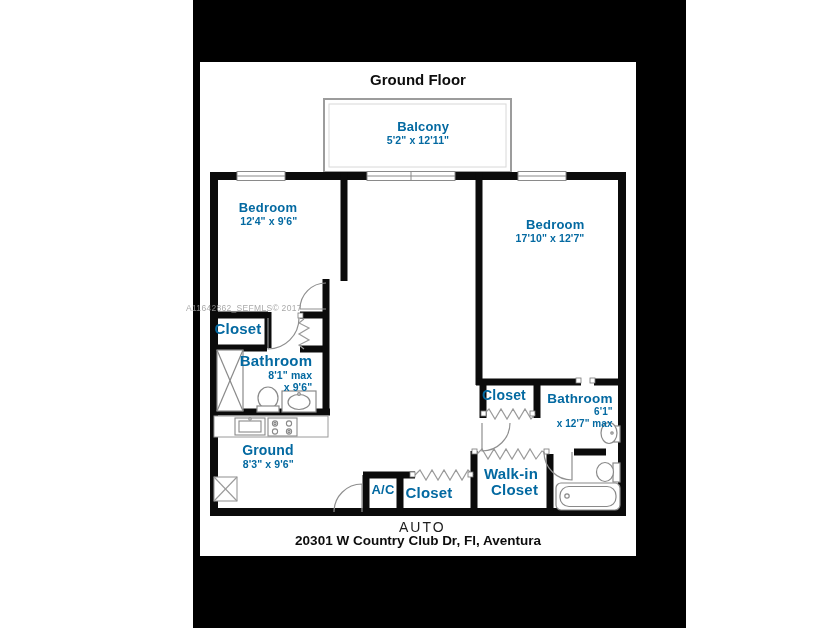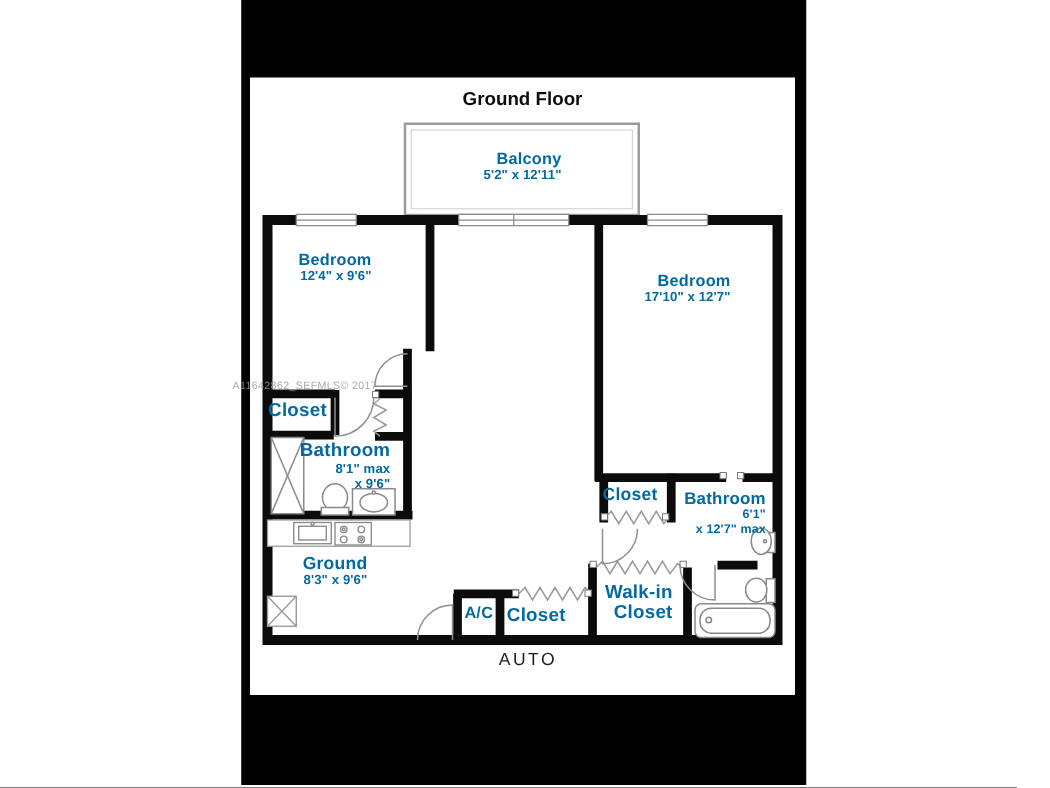--- a/index.html
+++ b/index.html
@@ -4,20 +4,21 @@
 <style>
   html,body{margin:0;padding:0;}
   body{
     width:840px;height:630px;position:relative;overflow:hidden;
     background:#ffffff;
     font-family:"Liberation Sans", sans-serif;
   }
   .black-canvas{
     position:absolute;left:193px;top:0;width:452px;height:628px;
     background:#000000;
+    padding-left:41px;
   }
   .plan-panel{
     position:absolute;left:7px;top:62px;width:436px;height:494px;
     background:#ffffff;
   }
   .plan-svg{position:absolute;left:0;top:0;}
   .lbl{
     position:absolute;transform:translateX(-50%);
     text-align:right;color:#0369a1;white-space:nowrap;z-index:3;
   }
@@ -216,19 +217,20 @@
       <div class="lbl" style="left:304px;top:326px">
         <div class="nm" style="font-size:14px">Closet</div>
       </div>
 
       <div class="lbl" style="left:380px;top:330px">
         <div class="nm" style="font-size:13.5px">Bathroom</div>
         <div class="dm" style="font-size:10px">6'1"</div>
         <div class="dm" style="font-size:10px">x 12'7" max</div>
       </div>
 
+      <div class="address">20301 W Country Club Dr, Fl, Aventura</div>
     </div>
 
     <div class="auto-mark">AUTO</div>
   </div>
 
   <div class="mls-mark">A11642862_SEFMLS© 2017</div>
 </div>
 
 </body></html>

